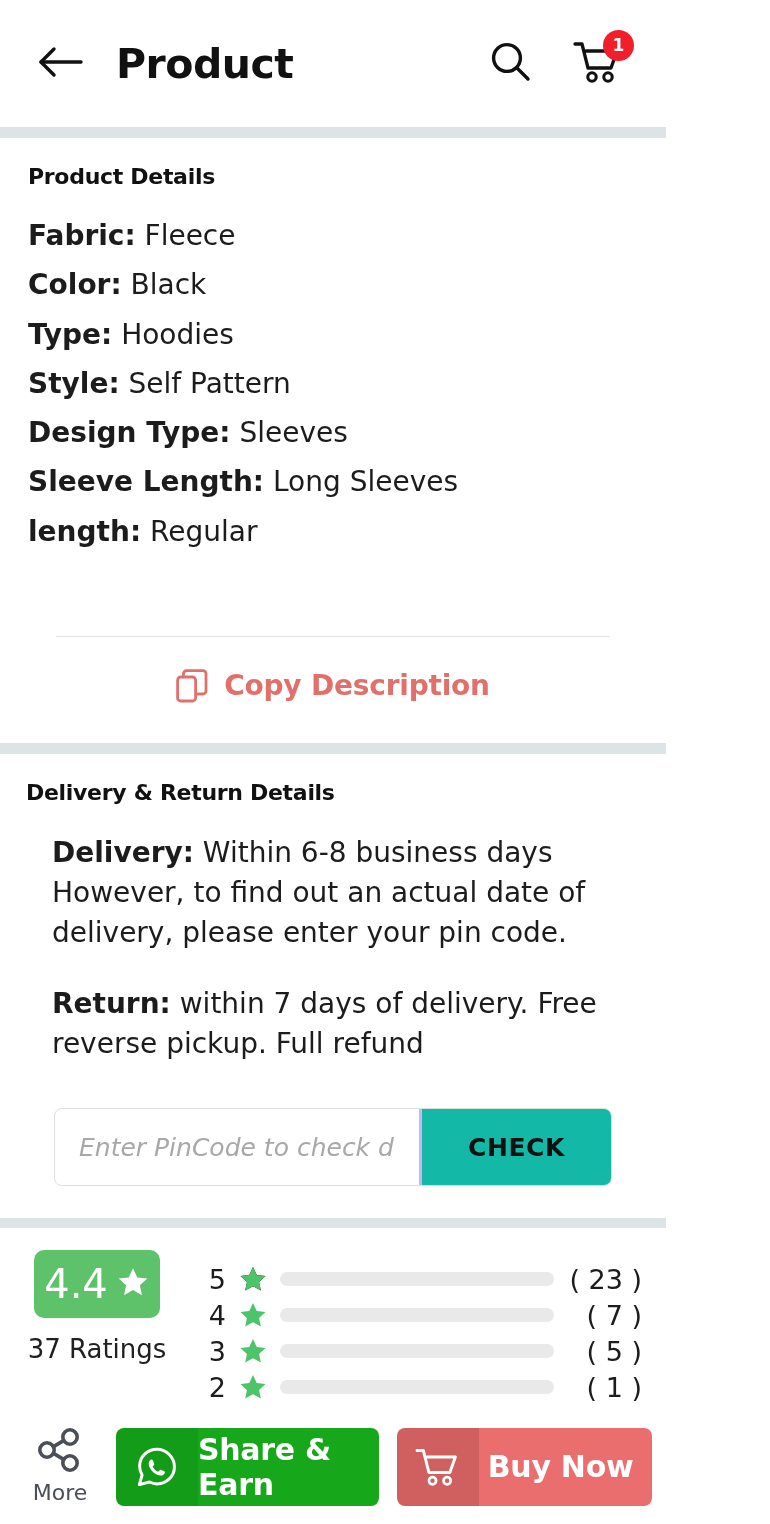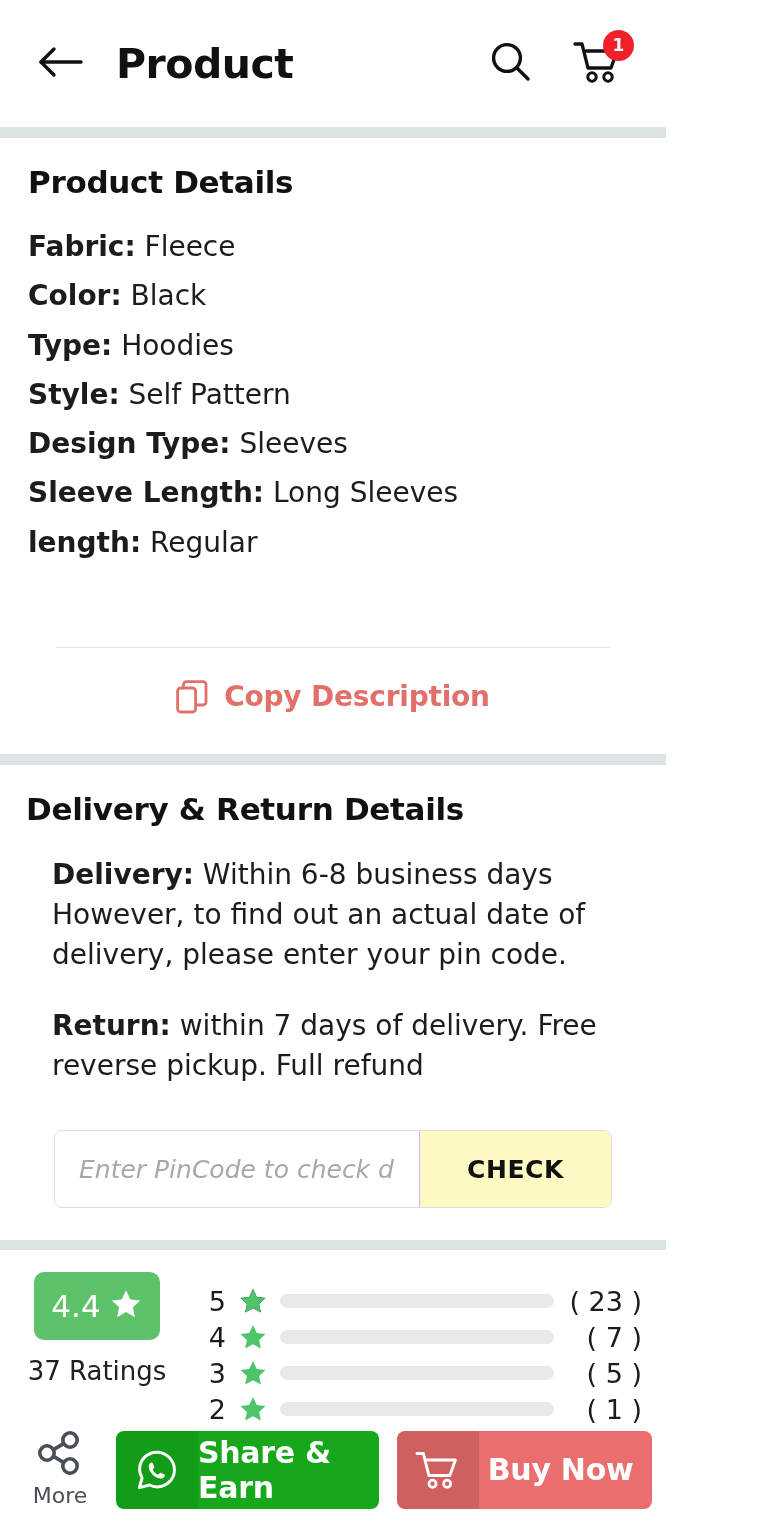--- a/index.html
+++ b/index.html
@@ -72,21 +72,21 @@
   }
   .band.thin { height: 10px; }
 
   
   .panel {
     background: #ffffff;
     flex: 0 0 auto;
   }
 
   .section-title {
-    font-size: 31px;
+    font-size: 22px;
     font-weight: bold;
     color: #111111;
     letter-spacing: -0.3px;
   }
 
   
   .details-panel { padding: 26px 28px 0 28px; }
   .details-panel .section-title { margin-bottom: 22px; }
   .spec-row {
     font-size: 28px;
@@ -149,22 +149,22 @@
     background: transparent;
   }
   .pin-input::placeholder {
     color: #a8a8a8;
     font-style: italic;
   }
   .check-btn {
     flex: 0 0 auto;
     width: 192px;
     border: none;
-    border-left: 1px solid #c4b5fd;
-    background: #fef9c3;
+    border-left: 3px solid #c4b5fd;
+    background: #14b8a6;
     font-family: "DejaVu Sans", "Liberation Sans", sans-serif;
     font-size: 25px;
     font-weight: bold;
     color: #111111;
     letter-spacing: 0.6px;
     cursor: pointer;
   }
   .pin-spacer { height: 32px; }
 
   
@@ -185,21 +185,21 @@
     width: 126px; height: 68px;
     background: #5dc269;
     border-radius: 10px;
     display: flex;
     align-items: center;
     justify-content: center;
     gap: 8px;
     color: #ffffff;
   }
   .rating-value {
-    font-size: 31px;
+    font-size: 40px;
     font-weight: normal;
     color: #ffffff;
     line-height: 1;
   }
   .rating-count {
     margin-top: 16px;
     font-size: 26px;
     color: #202020;
     white-space: nowrap;
   }

